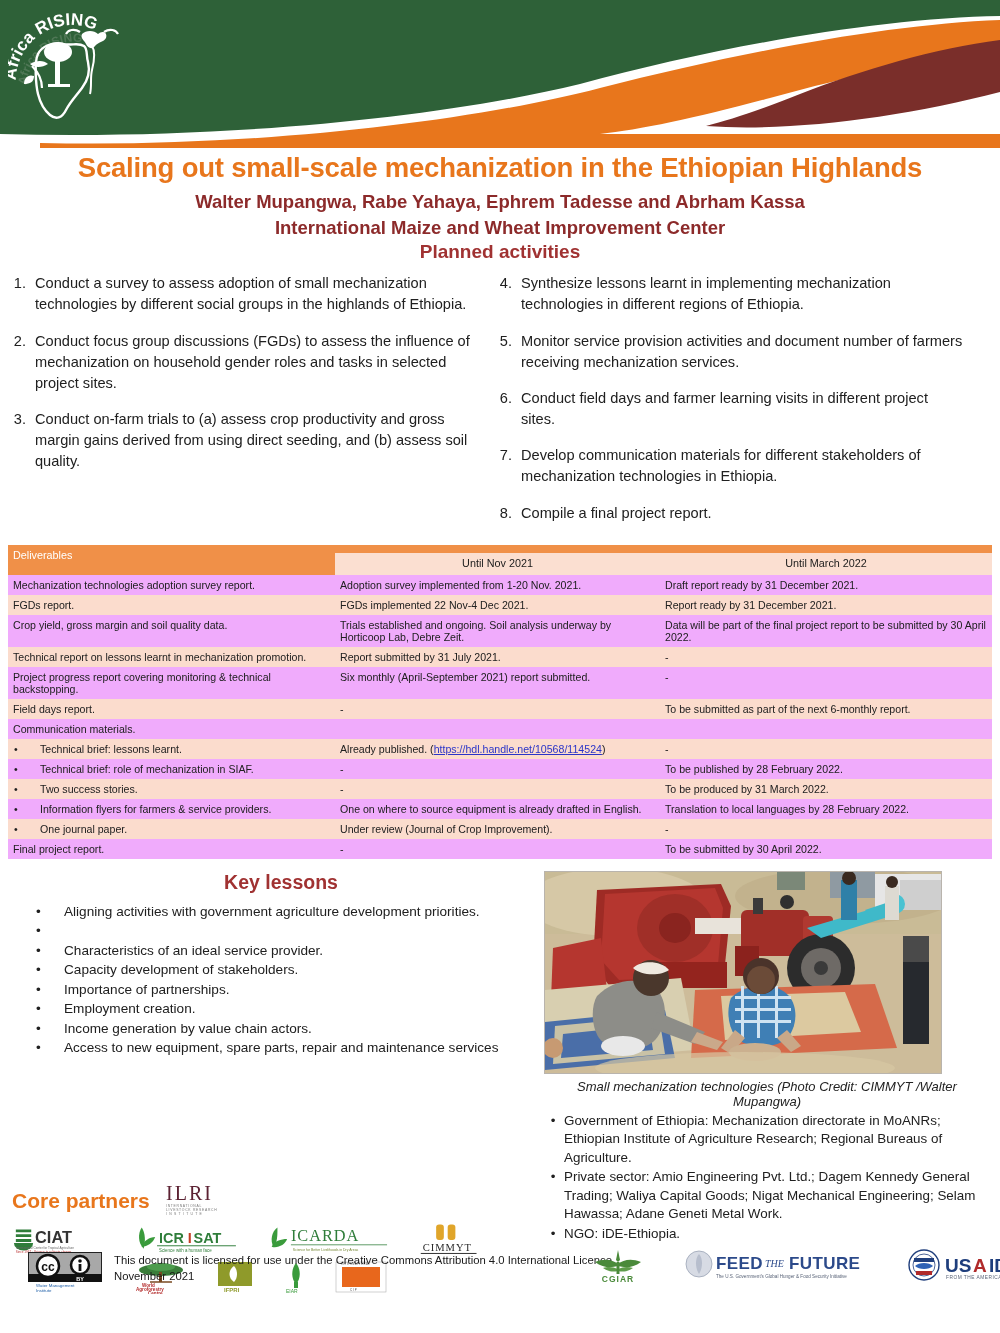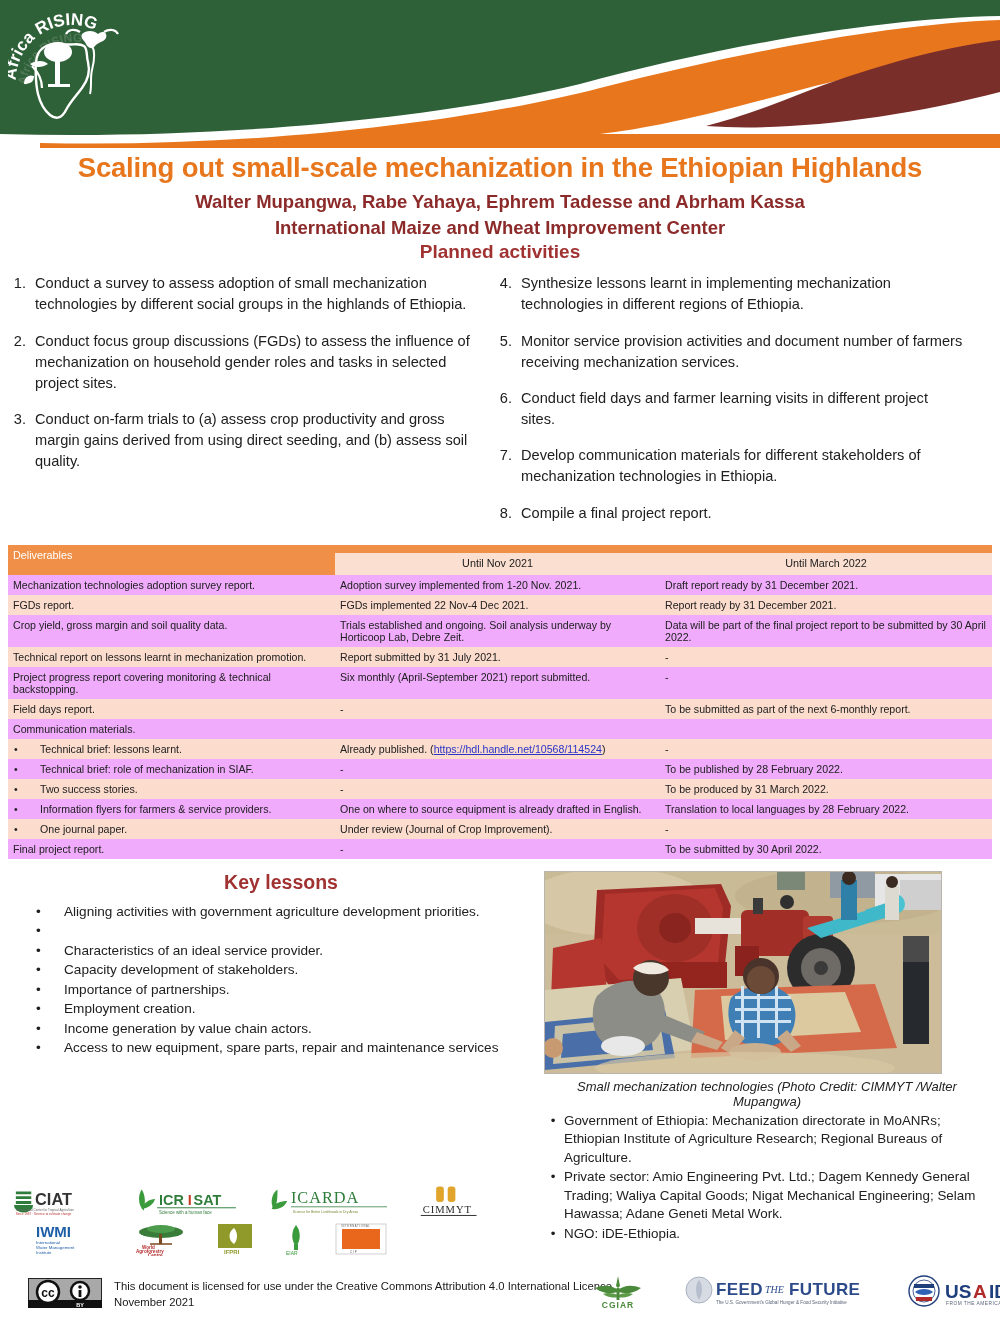--- a/index.html
+++ b/index.html
@@ -179,21 +179,21 @@
     font-size: 21px;
     font-weight: bold;
     display: inline-block;
     vertical-align: middle;
   }
   .logo-row { display: flex; align-items: center; gap: 24px; margin-top: 2px; }
   .logo-row2 { display: flex; align-items: center; gap: 18px; margin-top: 2px; padding-left: 22px;}
 
   
   .footer {
-    position: absolute; left: 0; top: 1272px;
+    position: absolute; left: 0; top: 1246px;
     width: 888px; height: 45px;
     display: flex; align-items: center;
   }
   .cc-badge { margin-left: 28px; }
   .lic-text { margin-left: 12px; font-size: 11.3px; line-height: 1.35; color: #1a1a1a; }
   .footer-logos { position: absolute; left: 575px; top: 2px; display: flex; align-items: center; gap: 22px; }
 </style>
 </head>
 <body>
 
@@ -500,20 +500,31 @@
         </li>
         <li>
           <span class="pb">•</span>
           <span>NGO: iDE-Ethiopia.</span>
         </li>
       </ul>
   </div>
 </div>
 
 <div class="core-wrap">
+  <div style="display:flex; align-items:center; gap:14px;">
+    <div class="core-title">Core partners</div>
+    <div>
+      <svg width="72" height="34" viewBox="0 0 72 34">
+        <text x="2" y="18" font-family="Liberation Serif, serif" font-size="20" fill="#5c2233" letter-spacing="2">ILRI</text>
+        <text x="2" y="25" font-family="Liberation Sans, sans-serif" font-size="3.4" fill="#777" letter-spacing="0.7">INTERNATIONAL</text>
+        <text x="2" y="29" font-family="Liberation Sans, sans-serif" font-size="3.4" fill="#777" letter-spacing="0.7">LIVESTOCK RESEARCH</text>
+        <text x="2" y="33" font-family="Liberation Sans, sans-serif" font-size="3.4" fill="#777" letter-spacing="0.7">I N S T I T U T E</text>
+      </svg>
+    </div>
+  </div>
 
   <div class="logo-row">
     <svg width="102" height="34" viewBox="0 0 102 34">
       <path d="M4,6 h16 v3 h-16 z M4,11 h16 v3 h-16 z M4,16 h16 v3 h-16 z" fill="#2f7d3a"></path>
       <path d="M2,20 a10,8 0 0 0 20,0 z" fill="#2f7d3a"></path>
       <text x="24" y="20" font-family="Liberation Sans, sans-serif" font-size="17" font-weight="bold" fill="#333">CIAT</text>
       <text x="4" y="26" font-family="Liberation Sans, sans-serif" font-size="3.2" fill="#666">International Center for Tropical Agriculture</text>
       <text x="4" y="31" font-family="Liberation Sans, sans-serif" font-size="3.2" fill="#b33">Since 1967 · Science to cultivate change</text>
     </svg>
 

